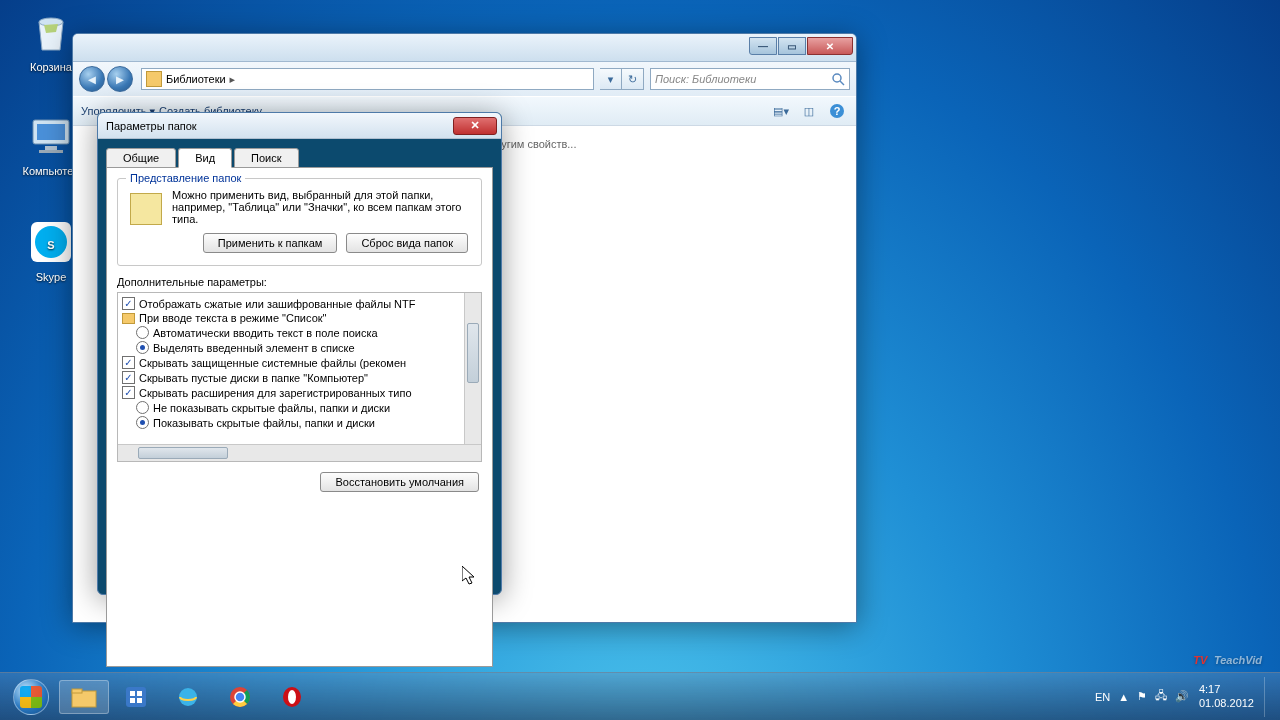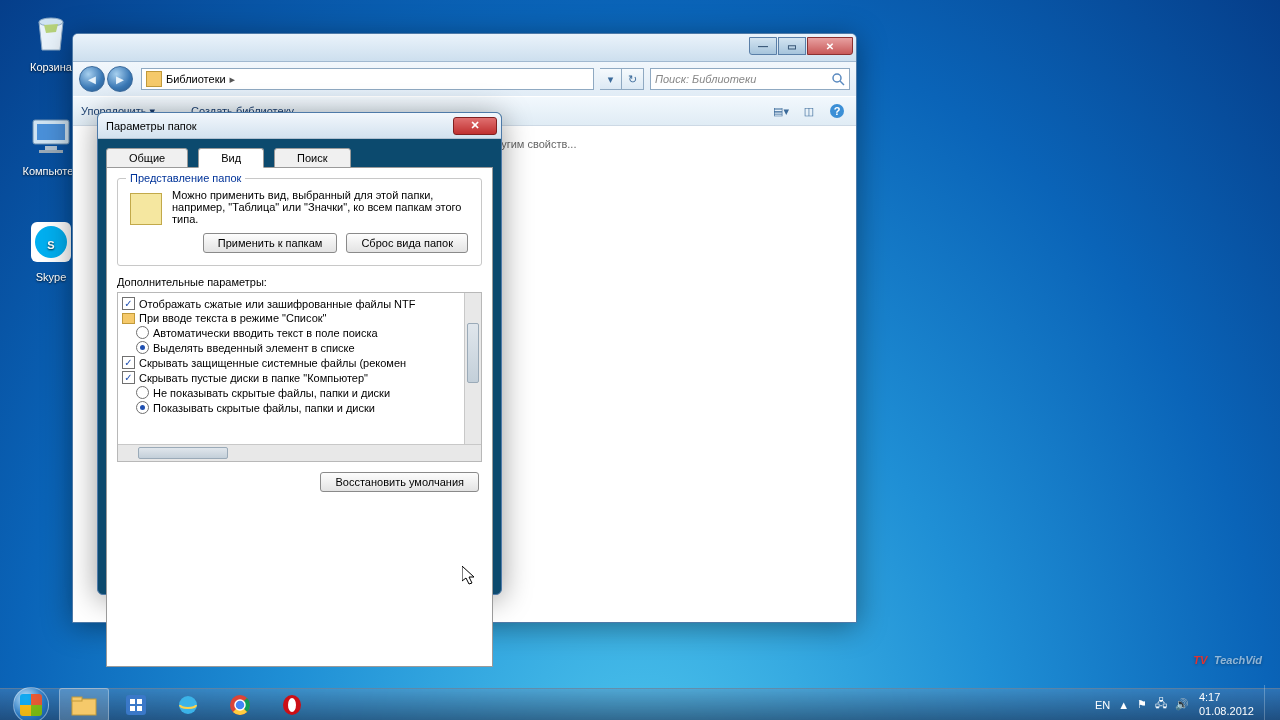--- a/index.html
+++ b/index.html
@@ -29,21 +29,21 @@
 .libhint{color:#666;margin-bottom:14px}
 .libitem{display:flex;align-items:center;margin:6px 0 20px 6px}
 .libitem .libico{width:40px;height:40px;margin-right:12px}
 .libitem .t{color:#000}
 .libitem .s{color:#777;font-size:11px}
 .dialog{left:97px;top:112px;width:405px;height:483px;background:#0c4a6e;border-radius:6px}
 .dlgtitle{height:26px;display:flex;align-items:center;padding:0 0 0 8px;background:linear-gradient(#f2f7fc,#d3e2ef);border-radius:5px 5px 0 0;border-bottom:1px solid #b0c0d0}
 .dlgtitle span{flex:1;color:#000}
 .dlgclose{width:44px;height:18px;margin-right:4px;background:linear-gradient(#e07070,#c03030);border:1px solid #802020;border-radius:3px;color:#fff;display:flex;align-items:center;justify-content:center;font-weight:bold}
 .tabs{padding:8px 8px 0;display:flex}
-.tab{padding:3px 22px;border:1px solid #9a9a9a;background:#f0f0f0;border-radius:3px 3px 0 0;margin-right:10px;position:relative;top:1px}
+.tab{padding:3px 16px;border:1px solid #9a9a9a;background:#f0f0f0;border-radius:3px 3px 0 0;margin-right:2px;position:relative;top:1px}
 .tab.act{background:#fff;border-bottom:1px solid #fff;z-index:2}
 .tabbody{margin:0 8px 1px;border:1px solid #9a9a9a;background:#fff;padding:10px;height:500px;position:relative}
 .group{border:1px solid #c8c8c8;border-radius:3px;padding:10px 10px 12px;margin-bottom:10px;position:relative}
 .group>.legend{position:absolute;top:-7px;left:8px;background:#fff;padding:0 4px;color:#003399}
 .fvdesc{display:flex}
 .fvdesc .fvico{width:32px;height:32px;background:#f5e7a0;border:1px solid #c2a94a;margin:4px 10px 0 2px;flex:0 0 32px}
 .fvbtnrow{text-align:right;margin-top:8px}
 .btn{display:inline-block;padding:3px 14px;border:1px solid #8a8a8a;background:linear-gradient(#fdfdfd,#e3e3e3);border-radius:3px;margin:0 3px;cursor:default}
 .adv{height:170px;border:1px solid #b8b8b8;background:#fff;overflow:hidden;position:relative}
 .advinner{padding:3px 4px}
@@ -54,21 +54,21 @@
 .chk.on::after{content:"✓";color:#2050b0;font-size:10px;line-height:1}
 .rad.on::after{content:"";width:5px;height:5px;border-radius:50%;background:#2050b0}
 .fold{width:13px;height:11px;background:#f5c96a;border:1px solid #c29a3a;margin-right:4px;flex:0 0 13px}
 .vscroll{position:absolute;right:0;top:0;bottom:17px;width:17px;background:#e8e8e8;border-left:1px solid #c8c8c8}
 .vscroll .th{position:absolute;left:2px;right:2px;top:30px;height:60px;background:linear-gradient(#e0e6ec,#c3cfd9);border:1px solid #9aaab8;border-radius:2px}
 .hscroll{position:absolute;left:0;right:0;bottom:0;height:17px;background:#e8e8e8;border-top:1px solid #c8c8c8}
 .hscroll .th{position:absolute;top:2px;bottom:2px;left:20px;width:90px;background:linear-gradient(#e0e6ec,#c3cfd9);border:1px solid #9aaab8;border-radius:2px}
 .dlgbtns{text-align:right;padding:0 8px 8px}
 .dlgbtns .btn{padding:3px 22px}
 .dlgbtns .btn.dis{color:#9a9a9a}
-.taskbar{position:absolute;left:0;right:0;bottom:0;height:32px;background:linear-gradient(to bottom,rgba(100,140,180,.4),rgba(40,70,105,.7));border-top:1px solid rgba(255,255,255,.25);display:flex;align-items:center;padding:0 4px;backdrop-filter:blur(2px)}
+.taskbar{position:absolute;left:0;right:0;bottom:0;height:48px;background:linear-gradient(to bottom,rgba(100,140,180,.4),rgba(40,70,105,.7));border-top:1px solid rgba(255,255,255,.25);display:flex;align-items:center;padding:0 4px;backdrop-filter:blur(2px)}
 .start{width:54px;height:40px;display:flex;align-items:center;justify-content:center}
 .orb{width:36px;height:36px;border-radius:50%;background:radial-gradient(circle at 35% 30%,#bfe6ff,#2a78c0 55%,#0d4a88);border:1px solid rgba(255,255,255,.4);position:relative}
 .orb::after{content:"";position:absolute;inset:6px;background:conic-gradient(#f25022 0 25%,#7fba00 25% 50%,#ffb900 50% 75%,#00a4ef 75% 100%);border-radius:3px;opacity:.9}
 .tbitem{width:50px;height:34px;margin:0 1px;border-radius:3px;display:flex;align-items:center;justify-content:center}
 .tbitem.running{background:rgba(255,255,255,.18);box-shadow:inset 0 0 0 1px rgba(255,255,255,.3)}
 .tray{margin-left:auto;display:flex;align-items:center;color:#fff;font-size:11px}
 .tray .ti{margin:0 4px;display:flex;align-items:center}
 .clock{text-align:left;line-height:1.2;margin:12px 6px}
 .showdt{width:12px;height:40px;border-left:1px solid rgba(255,255,255,.25);margin-left:4px}
 .watermark{position:absolute;right:18px;bottom:50px;color:rgba(255,255,255,.55);font-size:24px;font-weight:bold;font-style:italic;text-shadow:0 1px 3px rgba(0,0,0,.3)}
@@ -123,21 +123,21 @@
     <div class="search">
       <span>Поиск: Библиотеки</span>
       <svg width="14" height="14">
           <circle cx="6" cy="6" r="4" fill="none" stroke="#5a8ac0" stroke-width="1.5"></circle>
           <line x1="9" y1="9" x2="13" y2="13" stroke="#5a8ac0" stroke-width="1.5"></line>
         </svg>
     </div>
   </div>
   <div class="toolbarrow">
     <span>Упорядочить ▾</span>
-    <span style="margin-left:36px">Создать библиотеку</span>
+    <span style="margin-left:4px">Создать библиотеку</span>
     <span class="sp"></span>
     <div class="tbicon">▤▾</div>
     <div class="tbicon">◫</div>
     <div class="tbicon">
         <svg width="16" height="16">
           <circle cx="8" cy="8" r="7" fill="#3b8fd6"></circle>
           <text x="8" y="12" text-anchor="middle" fill="#fff" font-size="11" font-weight="bold">?</text>
         </svg>
       </div>
   </div>
@@ -213,20 +213,24 @@
             <span>Выделять введенный элемент в списке</span>
           </div>
           <div class="tnode i0">
             <span class="chk on"></span>
             <span>Скрывать защищенные системные файлы (рекомен</span>
           </div>
           <div class="tnode i0">
             <span class="chk on"></span>
             <span>Скрывать пустые диски в папке "Компьютер"</span>
           </div>
+          <div class="tnode i0">
+            <span class="chk on"></span>
+            <span>Скрывать расширения для зарегистрированных типо</span>
+          </div>
           <div class="tnode i1">
             <span class="rad"></span>
             <span>Не показывать скрытые файлы, папки и диски</span>
           </div>
           <div class="tnode i1">
             <span class="rad on"></span>
             <span>Показывать скрытые файлы, папки и диски</span>
           </div>
         </div>
       <div class="vscroll">

